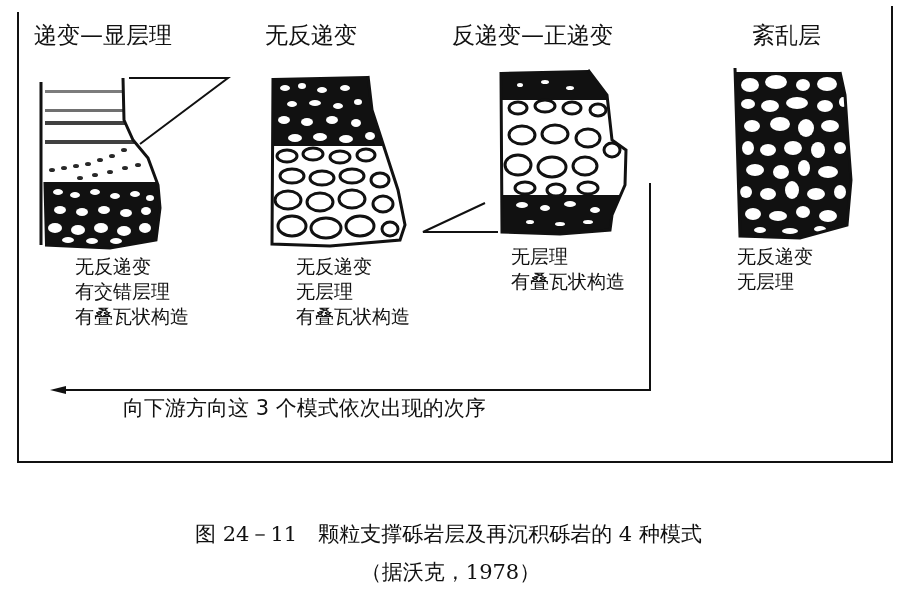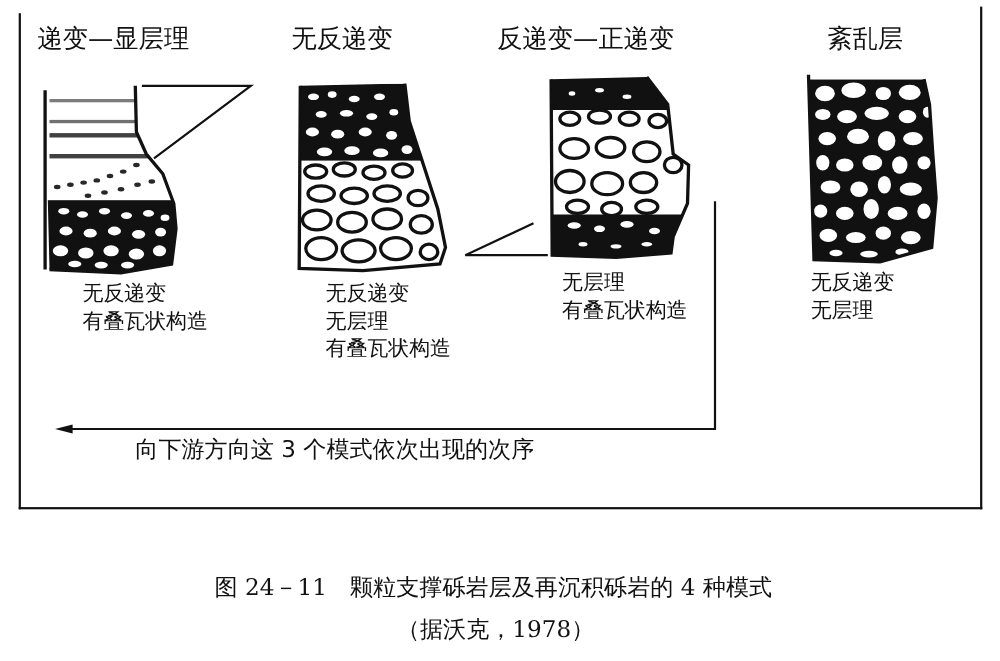--- a/index.html
+++ b/index.html
@@ -224,20 +224,21 @@
   </g>
 
   <g>
     <path d="M650 183 L650 390 L62 390" fill="none" stroke="#111" stroke-width="2"></path>
     <path d="M50 390 L66 386 L66 394 Z" fill="#111"></path>
   </g>
 </svg>
 
 <div class="desc" style="left:46px; top:256px;">
   <div>无反递变</div>
+  <div>有交错层理</div>
   <div>有叠瓦状构造</div>
 </div>
 <div class="desc" style="left:267px; top:256px;">
   <div>无反递变</div>
   <div>无层理</div>
   <div>有叠瓦状构造</div>
 </div>
 <div class="desc" style="left:482px; top:246px;">
   <div>无层理</div>
   <div>有叠瓦状构造</div>

